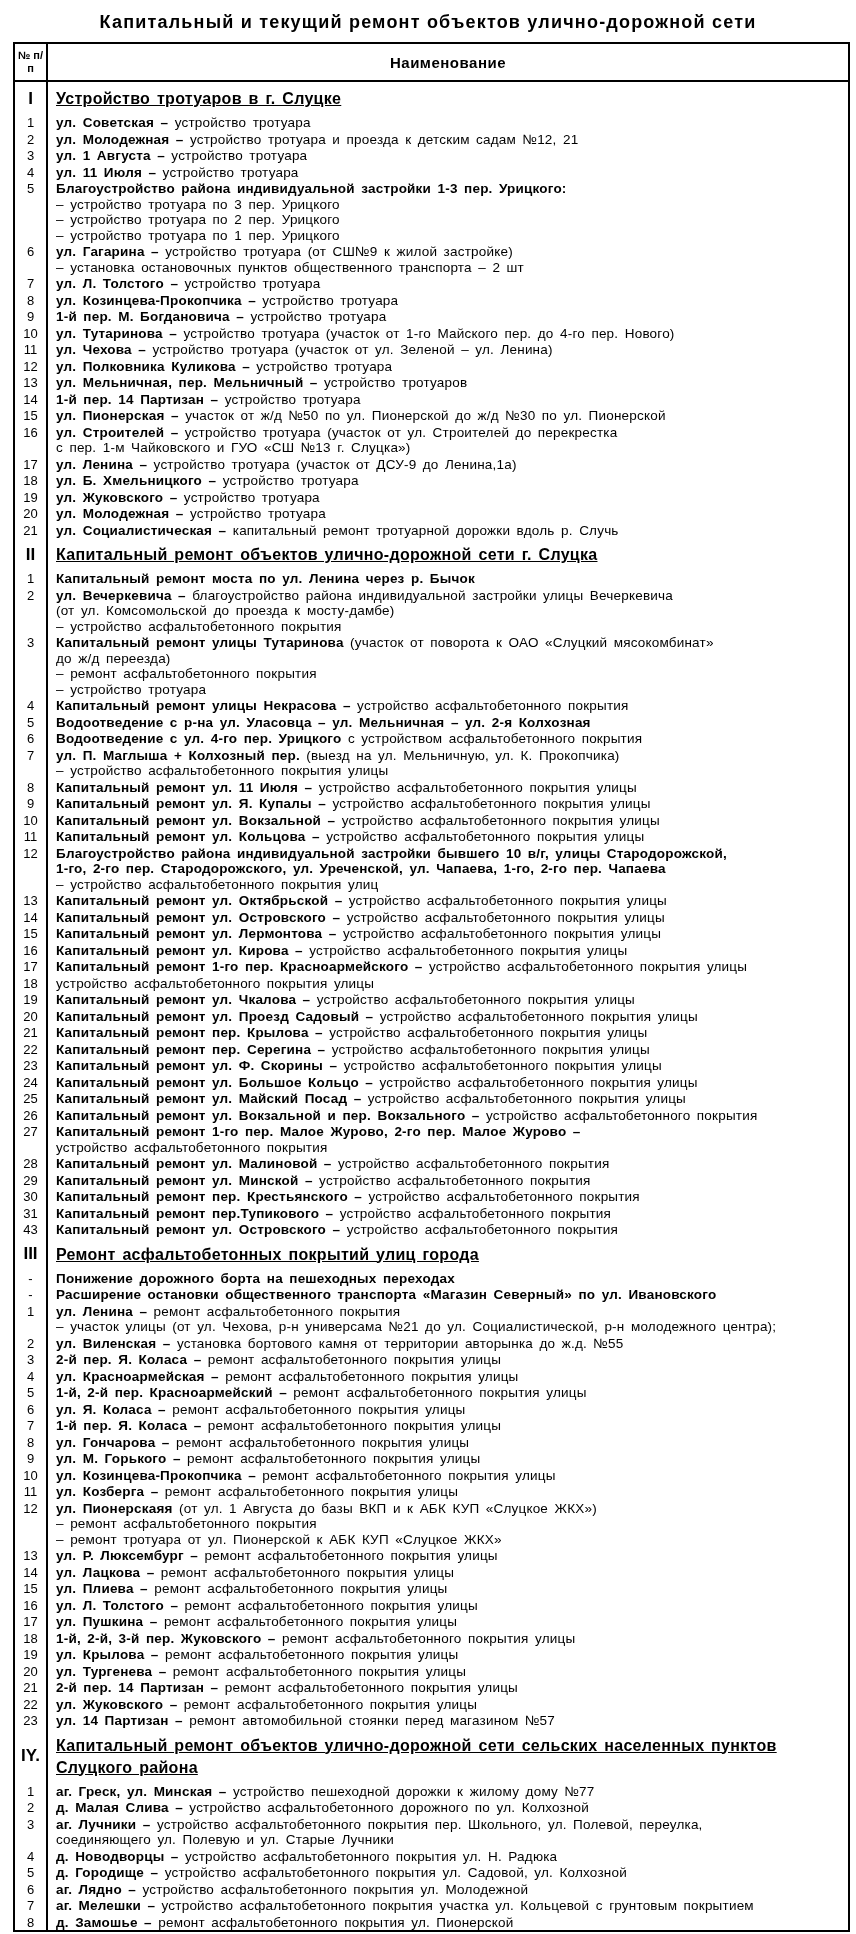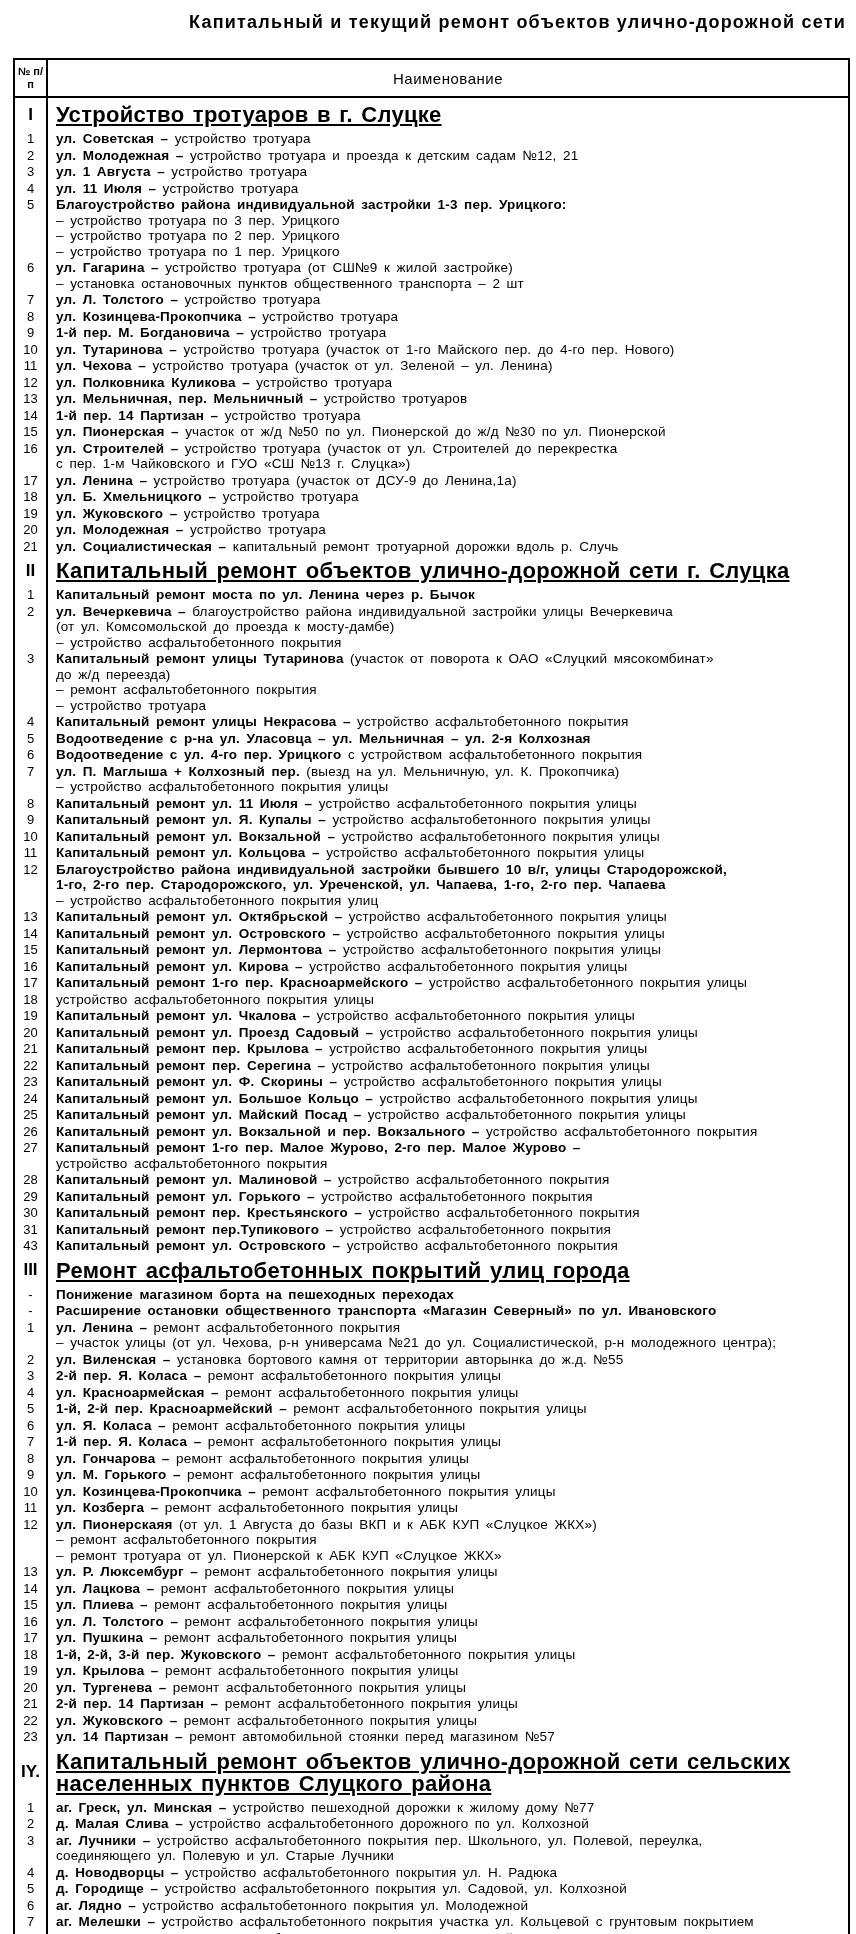--- a/index.html
+++ b/index.html
@@ -5,45 +5,45 @@
   html,body{margin:0;padding:0;background:#fff;}
   .page{
     width:856px;
     min-height:1934px;
     background:#ffffff;
     color:#000;
     font-family:"Liberation Sans", sans-serif;
     box-sizing:border-box;
   }
   .doc-title{
-    text-align:right;
+    text-align:center;
     font-weight:bold;
     font-size:18px;
     letter-spacing:1.2px;
-    padding:12px 10px 25px 10px;
+    padding:12px 10px 9px 10px;
   }
   .tbl{
     margin:0 6px 8px 13px;
     border:2px solid #000;
   }
   .hdr-row{
     display:grid;
     grid-template-columns:33px 1fr;
     border-bottom:2px solid #000;
   }
   .hdr-num{
     border-right:2px solid #000;
     font-weight:bold;
     font-size:11px;
     line-height:13px;
     text-align:center;
     padding:5px 2px;
   }
   .hdr-name{
-    font-weight:normal;
+    font-weight:bold;
     font-size:15px;
     display:flex;
     align-items:center;
     justify-content:center;
     letter-spacing:0.5px;
   }
   .row{
     display:grid;
     grid-template-columns:33px 1fr;
   }
@@ -69,21 +69,21 @@
   .sec-num{
     font-weight:bold;
     font-size:17px;
     align-self:stretch;
     display:flex;
     align-items:center;
     justify-content:center;
   }
   .sec-title{
     font-weight:bold;
-    font-size:22px;
+    font-size:16px;
     line-height:22px;
     text-decoration:underline;
     letter-spacing:0.3px;
     word-spacing:2px;
     padding:5px 4px 4px 0;
   }
 </style>
 </head>
 <body>
 
@@ -411,21 +411,21 @@
         </div>
         <div class="row">
           <div class="num">28</div>
           <div class="content">
             <div class="line"><b>Капитальный ремонт ул. Малиновой –</b><span> устройство асфальтобетонного покрытия</span></div>
           </div>
         </div>
         <div class="row">
           <div class="num">29</div>
           <div class="content">
-            <div class="line"><b>Капитальный ремонт ул. Горького –</b><span> устройство асфальтобетонного покрытия</span></div>
+            <div class="line"><b>Капитальный ремонт ул. Минской –</b><span> устройство асфальтобетонного покрытия</span></div>
           </div>
         </div>
         <div class="row">
           <div class="num">30</div>
           <div class="content">
             <div class="line"><b>Капитальный ремонт пер. Крестьянского –</b><span> устройство асфальтобетонного покрытия</span></div>
           </div>
         </div>
         <div class="row">
           <div class="num">31</div>
@@ -441,21 +441,21 @@
         </div>
         <div class="row section-row">
           <div class="num sec-num">III</div>
           <div class="content">
             <div class="sec-title">Ремонт асфальтобетонных покрытий улиц города</div>
           </div>
         </div>
         <div class="row">
           <div class="num">-</div>
           <div class="content">
-            <div class="line"><b>Понижение магазином борта на пешеходных переходах</b></div>
+            <div class="line"><b>Понижение дорожного борта на пешеходных переходах</b></div>
           </div>
         </div>
         <div class="row">
           <div class="num">-</div>
           <div class="content">
             <div class="line"><b>Расширение остановки общественного транспорта «Магазин Северный» по ул. Ивановского</b></div>
           </div>
         </div>
         <div class="row">
           <div class="num">1</div>

